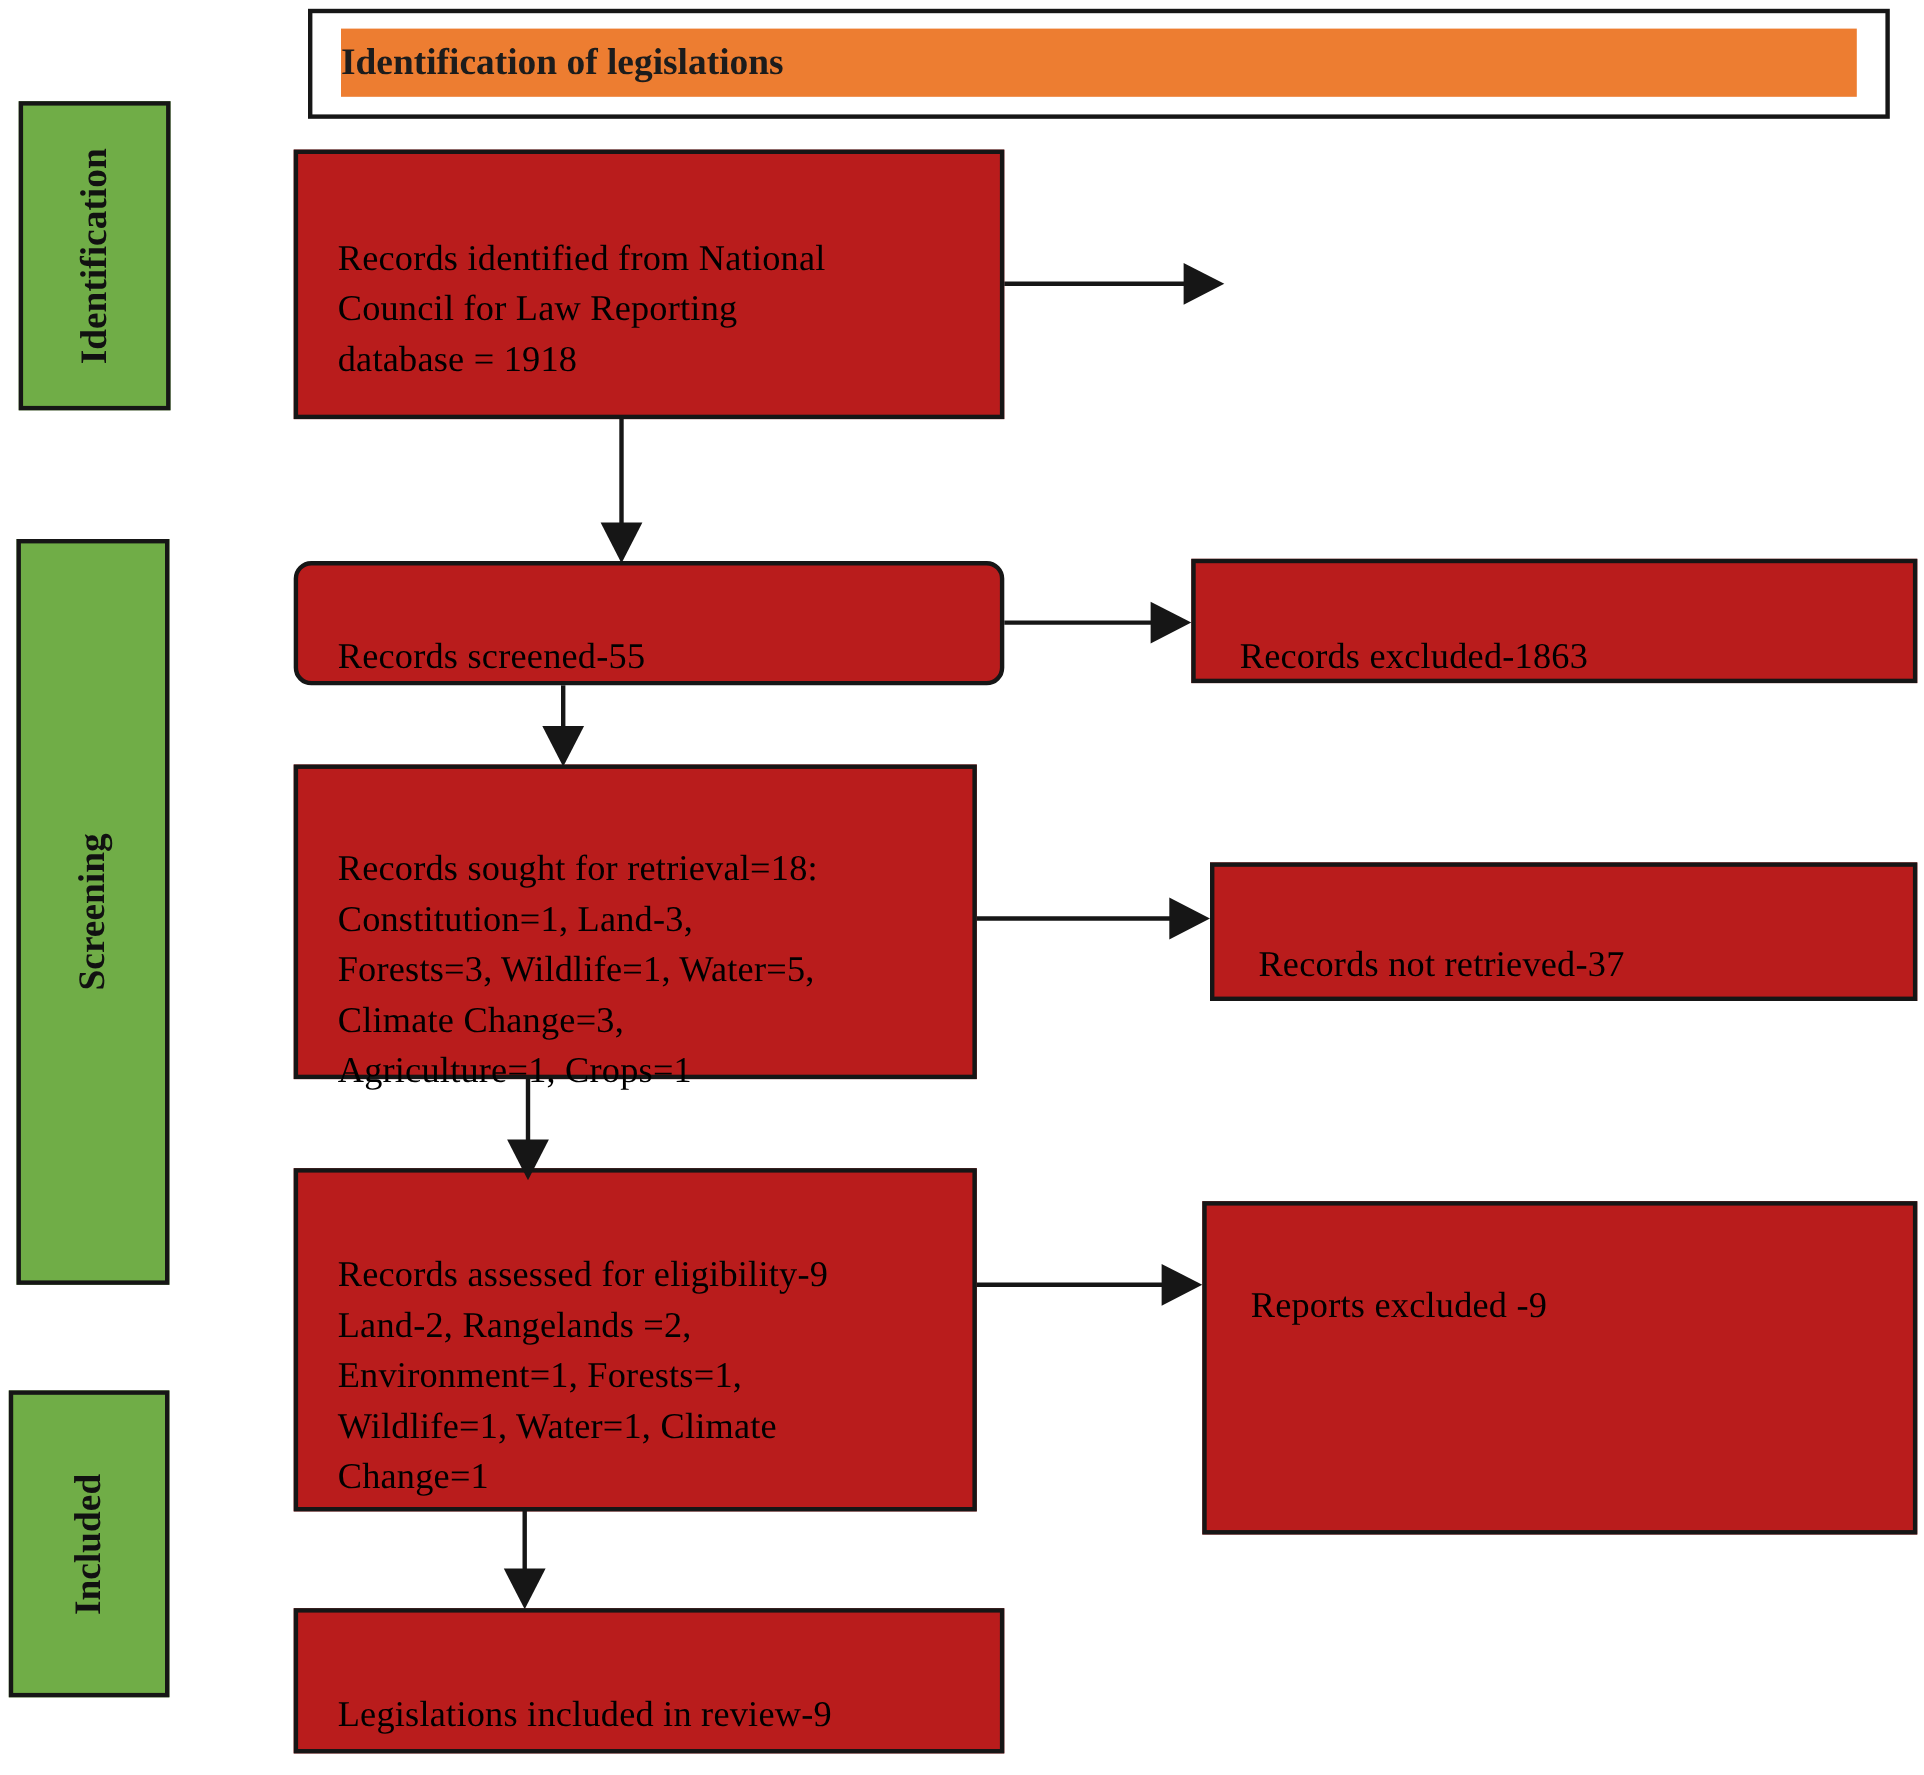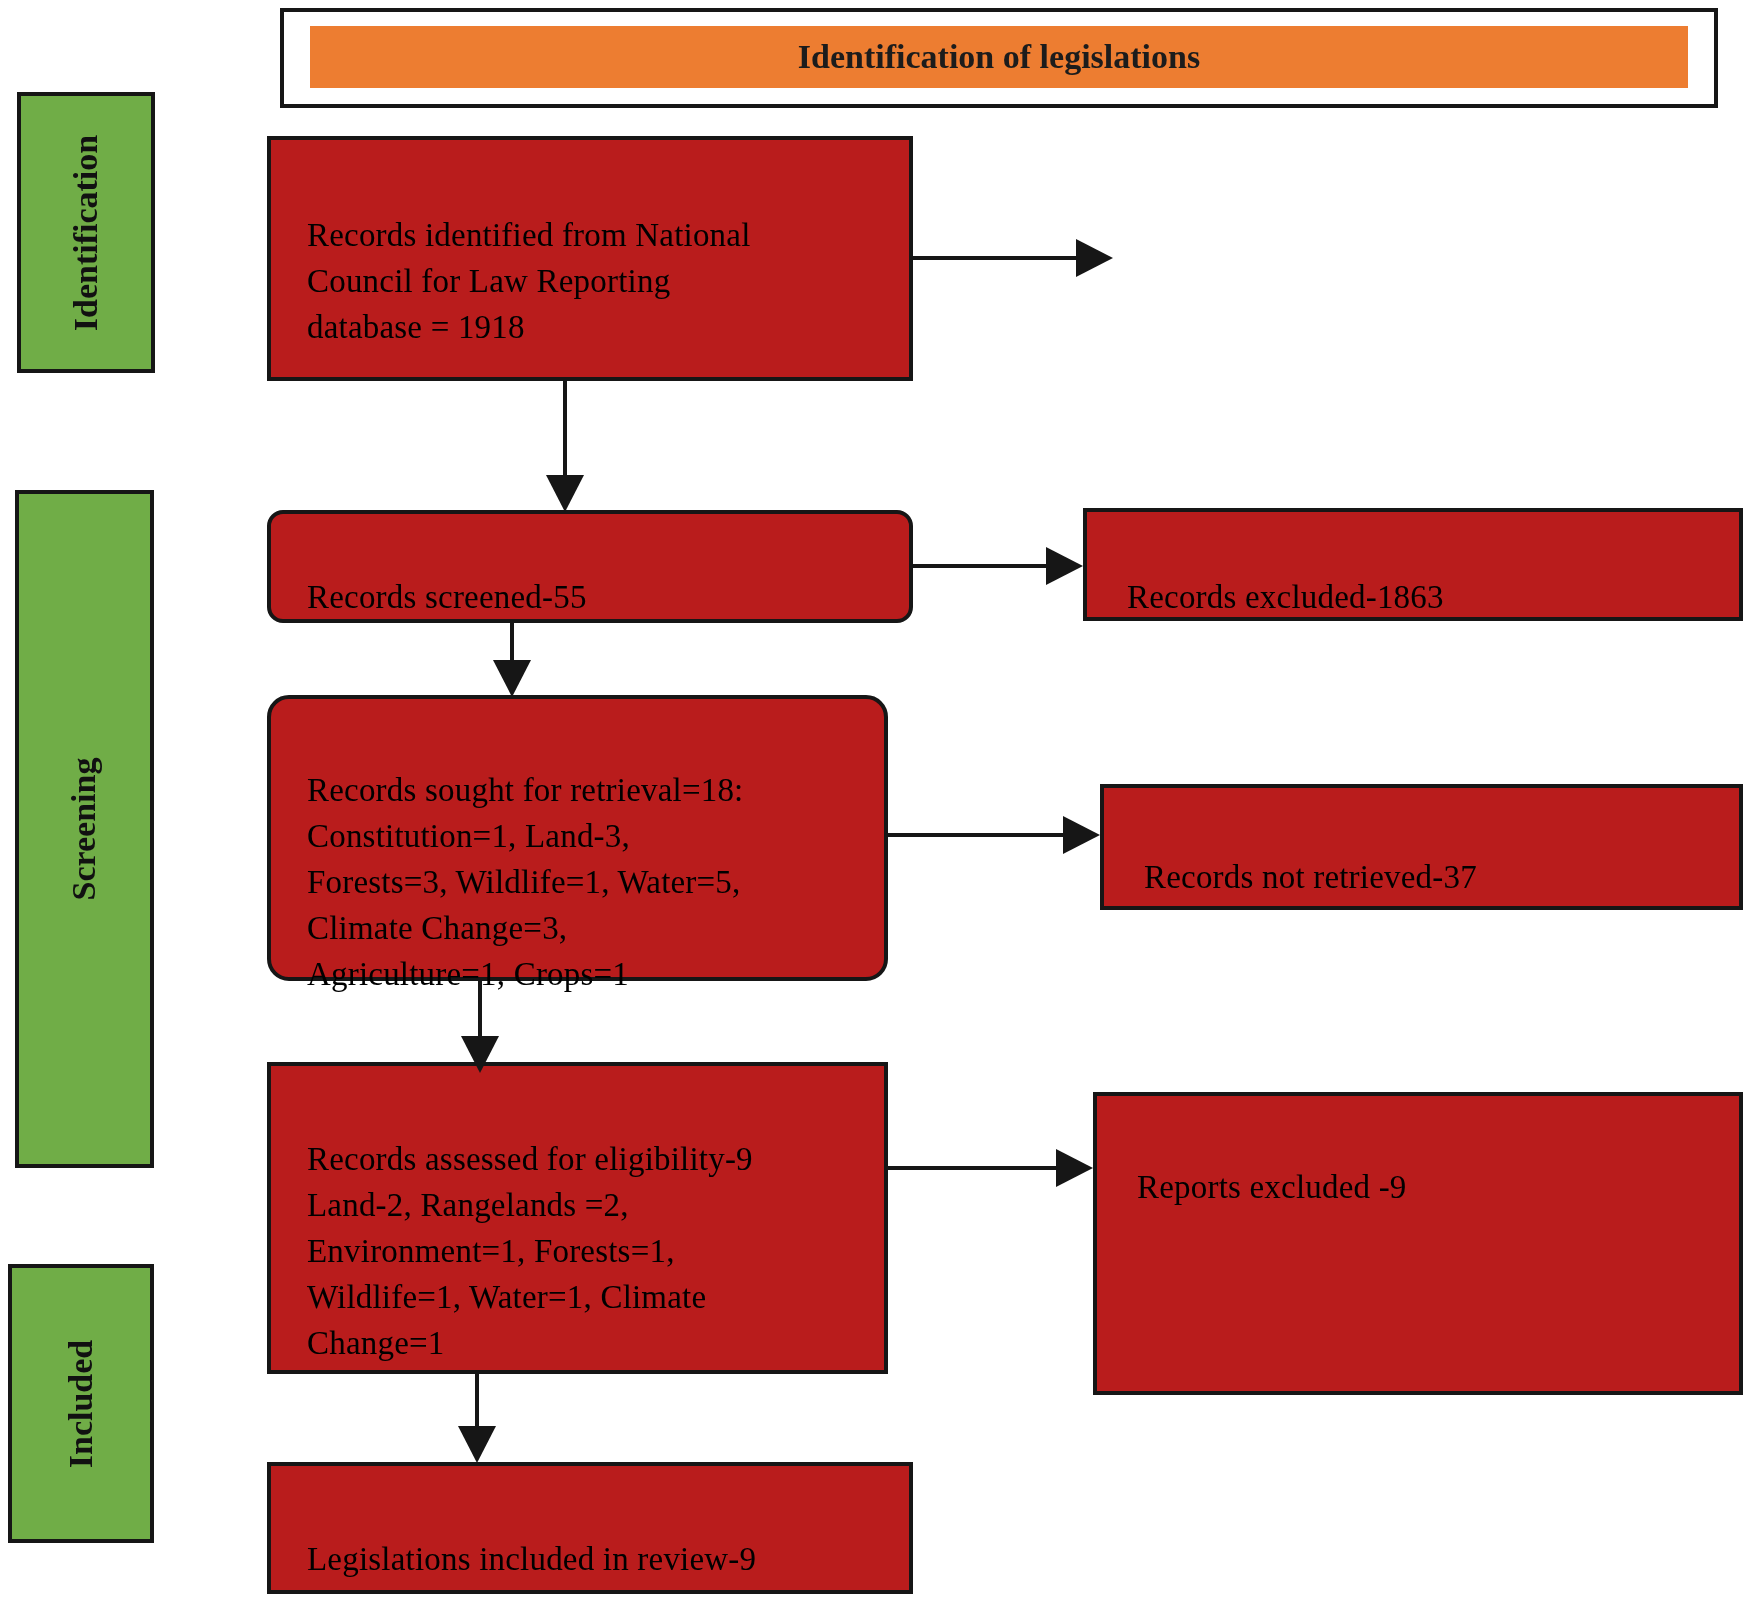--- a/index.html
+++ b/index.html
@@ -25,21 +25,21 @@
   .fbox span{display:block;}
 
   
   .hdr-outer{
     position:absolute;left:280px;top:8px;width:1438px;height:100px;
     box-sizing:border-box;border:4px solid #161616;background:#fff;
   }
   .hdr-orange{
     position:absolute;left:310px;top:26px;width:1378px;height:62px;
     background:#ED7D31;
-    display:flex;align-items:center;justify-content:center;
+    display:flex;align-items:center;justify-content:flex-start;
     font-size:34px;font-weight:bold;color:#1c1c1c;
   }
 
   
   .stage{
     position:absolute;
     box-sizing:border-box;
     background:#70AD47;
     border:4px solid #161616;
     display:flex;align-items:center;justify-content:center;
@@ -51,21 +51,21 @@
   }
   .stage-identification{left:17px;top:92px;width:138px;height:281px;}
   .stage-screening{left:15px;top:490px;width:139px;height:678px;}
   .stage-included{left:8px;top:1264px;width:146px;height:279px;}
 
   
   .box-identified{left:267px;top:136px;width:646px;height:245px;padding:26px 30px 0 36px;}
   .box-removed{left:1113px;top:140px;width:630px;height:356px;padding:28px 26px 0 36px;}
   .box-screened{left:267px;top:510px;width:646px;height:113px;padding:14px 30px 0 36px;border-radius:16px;}
   .box-excluded{left:1083px;top:508px;width:660px;height:113px;padding:16px 26px 0 40px;}
-  .box-sought{left:267px;top:695px;width:621px;height:286px;padding:22px 18px 0 36px;border-radius:22px;}
+  .box-sought{left:267px;top:695px;width:621px;height:286px;padding:22px 18px 0 36px;}
   .box-notretrieved{left:1100px;top:784px;width:643px;height:126px;padding:20px 26px 0 40px;}
   .box-assessed{left:267px;top:1062px;width:621px;height:312px;padding:24px 18px 0 36px;}
   .box-reportsexcluded{left:1093px;top:1092px;width:650px;height:303px;padding:22px 26px 0 40px;}
   .box-includedreview{left:267px;top:1462px;width:646px;height:132px;padding:24px 30px 0 36px;}
 
   .arrows{position:absolute;left:0;top:0;width:1749px;height:1614px;pointer-events:none;}
   .arrows line{stroke:#161616;stroke-width:4;}
   .arrows polygon{fill:#161616;}
 </style>
 </head>

